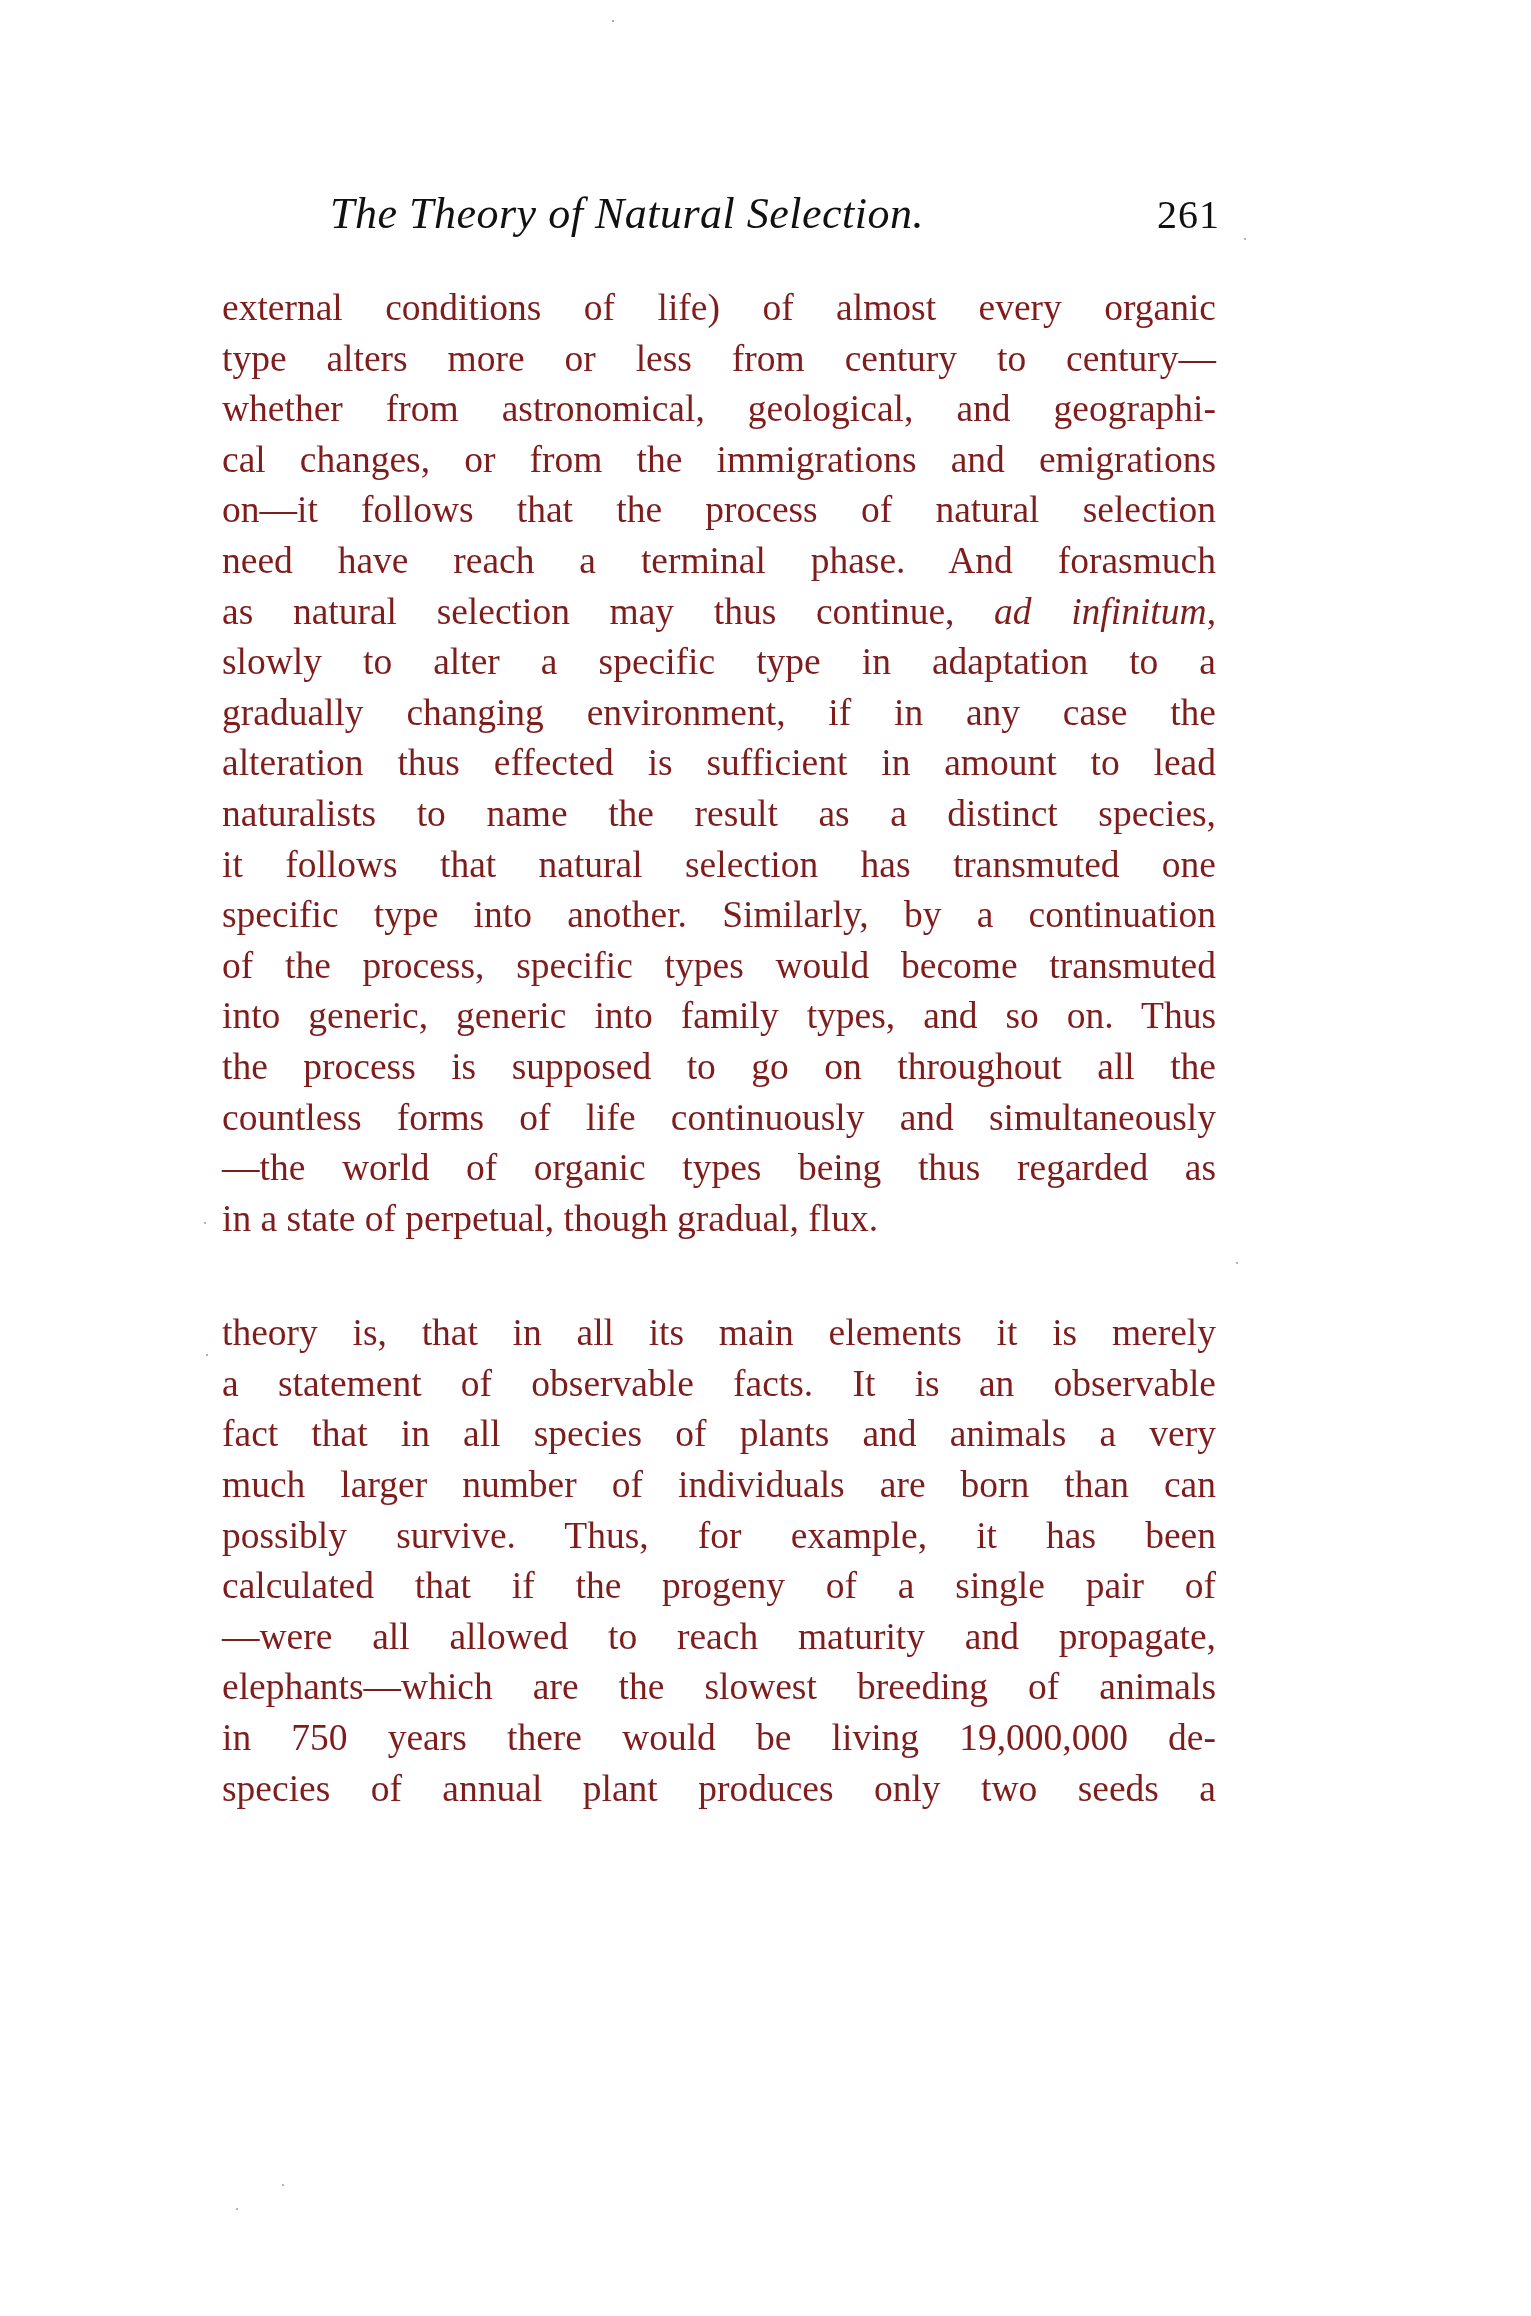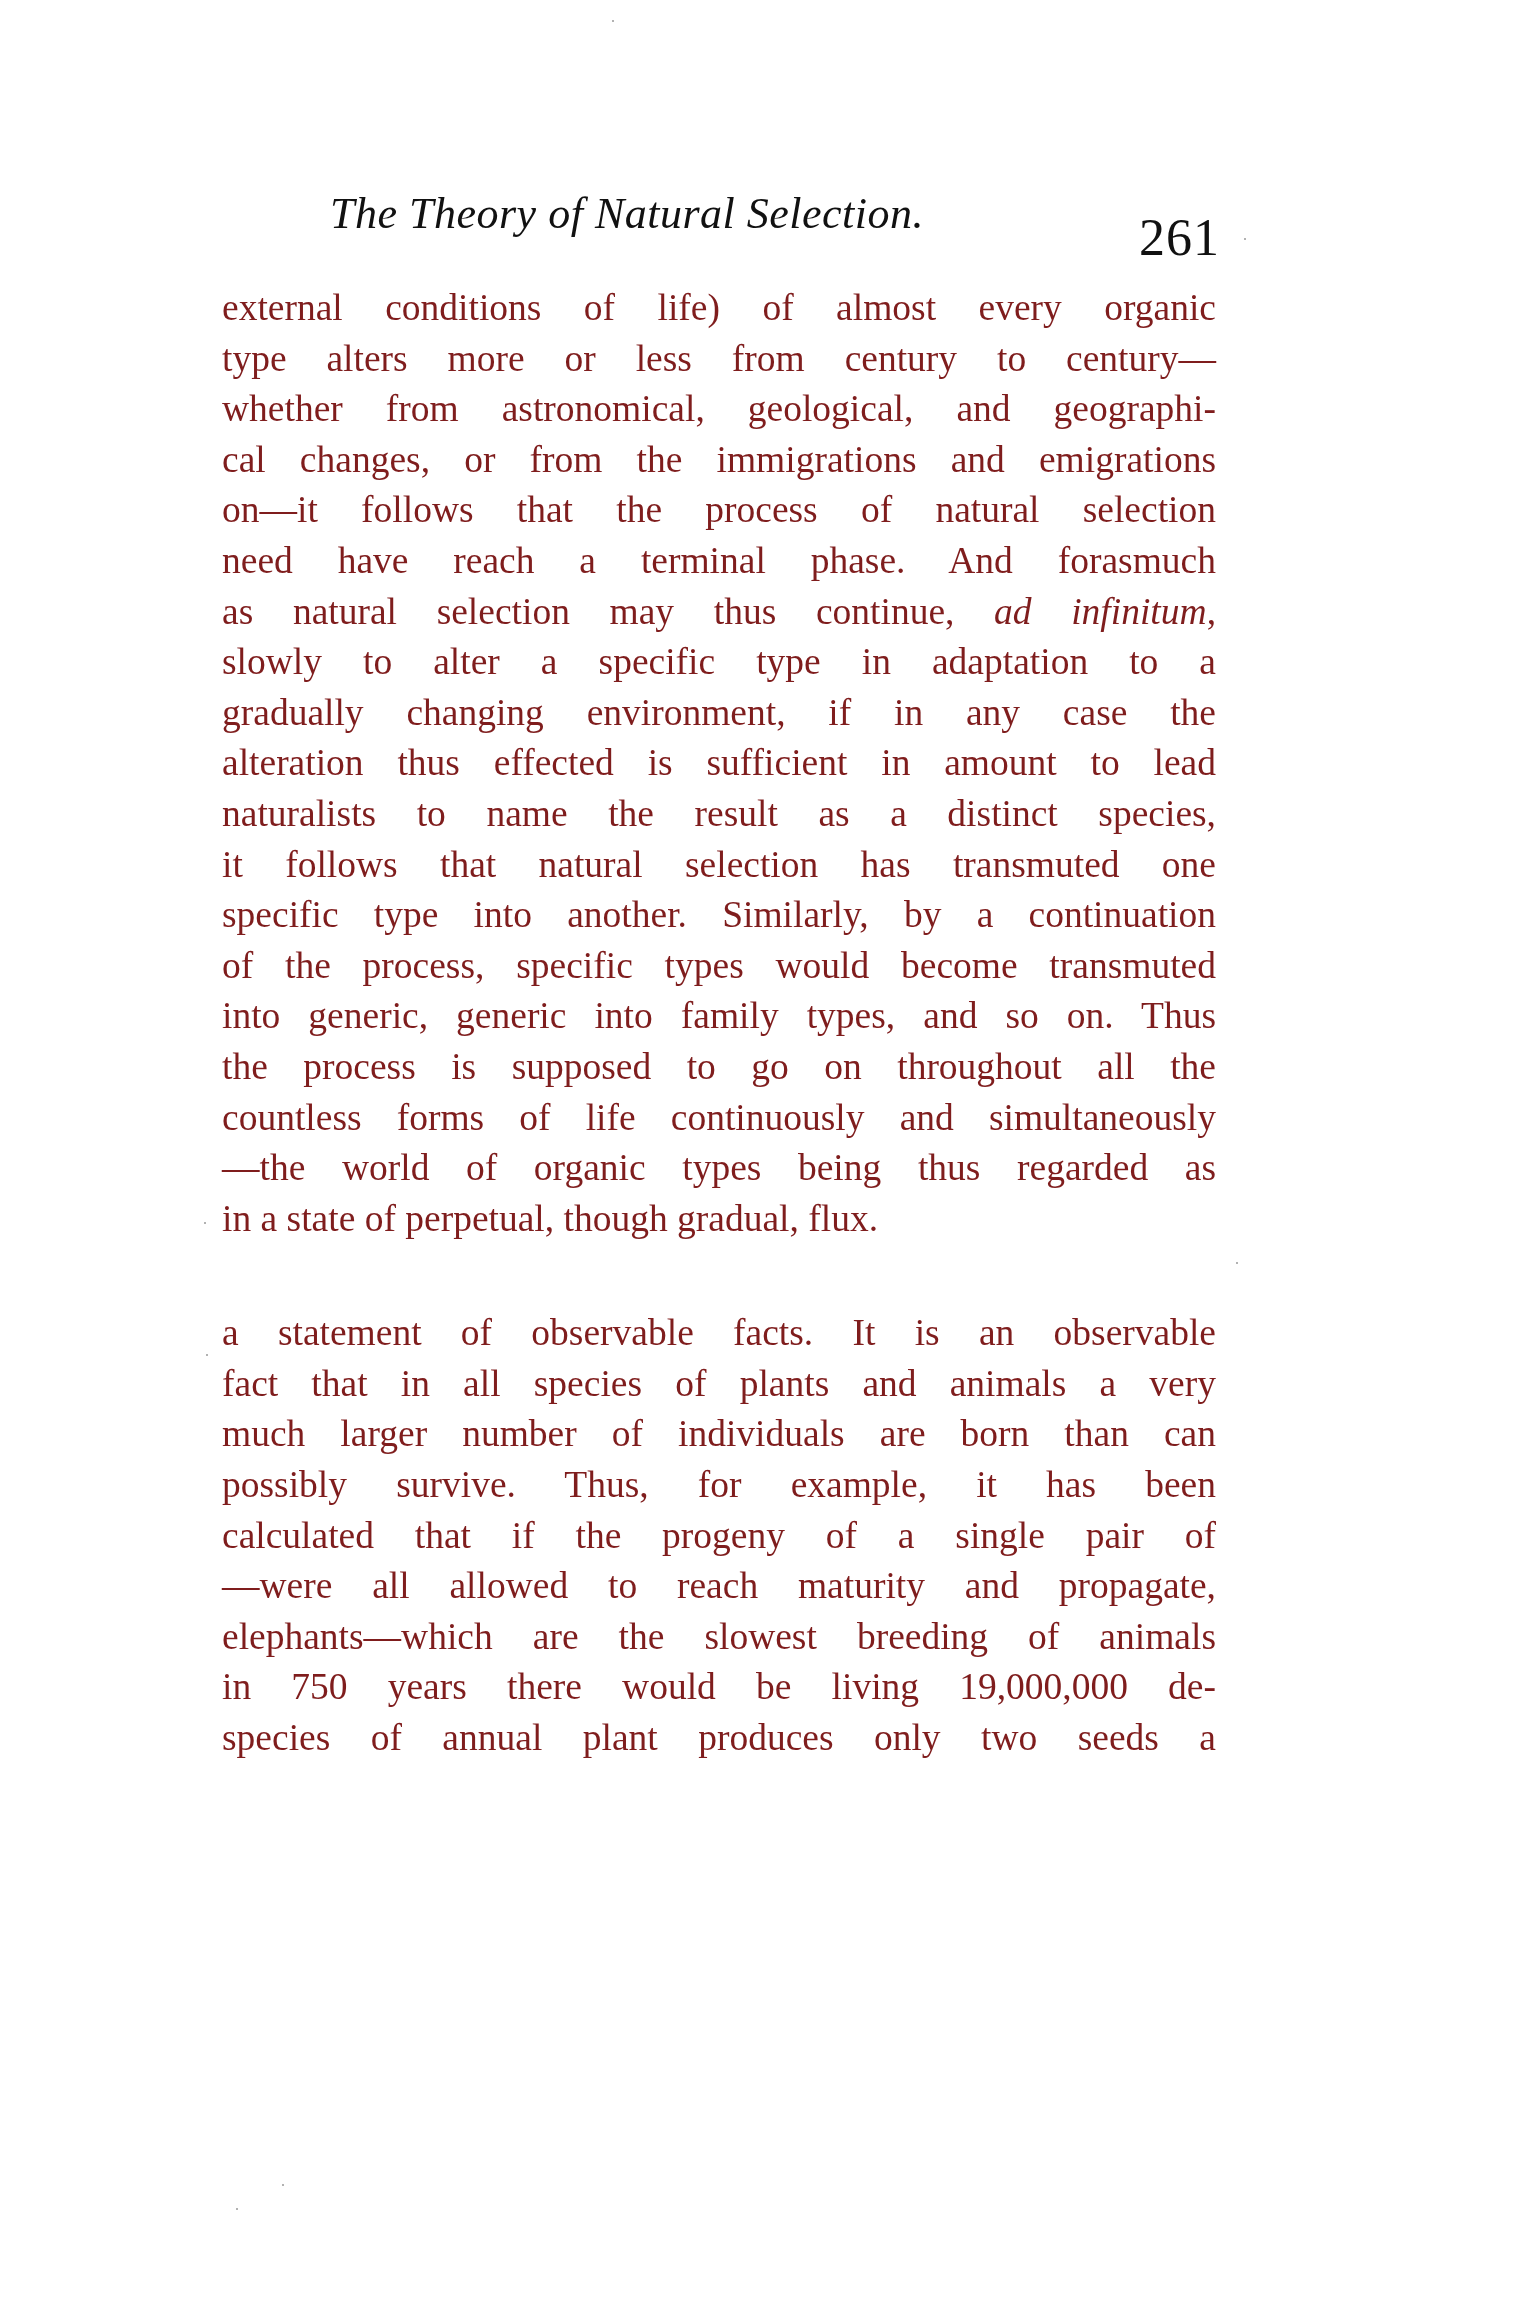--- a/index.html
+++ b/index.html
@@ -3,21 +3,21 @@
 <meta charset="utf-8">
 <style>
   html, body { margin: 0; padding: 0; background: #ffffff; }
   body { width: 1531px; height: 2316px; position: relative; overflow: hidden; }
   .page { position: absolute; left: 0; top: 0; width: 1531px; height: 2316px; background: #ffffff; }
   .running-head {
     position: absolute; left: 330px; top: 188px; width: 890px; height: 60px;
     font-family: "Liberation Serif", "DejaVu Serif", serif; color: #111;
   }
   .running-title { position: absolute; left: 0; top: 0; font-style: italic; font-size: 44px; letter-spacing: 0.5px; }
-  .page-number { position: absolute; right: 0; top: 20px; font-size: 52px; letter-spacing: 1px; }
+  .page-number { position: absolute; right: 0; top: 3px; font-size: 40px; letter-spacing: 1px; }
   .body-text {
     position: absolute; left: 222px; top: 283px; width: 994px;
     font-family: "Liberation Serif", "DejaVu Serif", serif; font-size: 37.5px; line-height: 50.6px;
     color: #7f1d1d;
   }
   .line { display: block; height: 50.6px; white-space: nowrap; text-align: justify; text-align-last: justify; }
   .line.last { text-align-last: left; }
   .line.indent { padding-left: 36px; }
   .para-gap { height: 64px; }
   .ital { font-style: italic; }
@@ -52,20 +52,21 @@
       <span class="line">into generic, generic into family types, and so on.  Thus</span>
       <span class="line">the process is supposed to go on throughout all the</span>
       <span class="line">countless forms of life continuously and simultaneously</span>
       <span class="line">—the world of organic types being thus regarded as</span>
       <span class="line last">in a state of perpetual, though gradual, flux.</span>
     </div>
 
     <div class="para-gap"></div>
 
     <div>
+      <span class="line">theory is, that in all its main elements it is merely</span>
       <span class="line">a statement of observable facts.  It is an observable</span>
       <span class="line">fact that in all species of plants and animals a very</span>
       <span class="line">much larger number of individuals are born than can</span>
       <span class="line">possibly survive.  Thus, for example, it has been</span>
       <span class="line">calculated that if the progeny of a single pair of</span>
       <span class="line">—were all allowed to reach maturity and propagate,</span>
       <span class="line">elephants—which are the slowest breeding of animals</span>
       <span class="line">in 750 years there would be living 19,000,000 de-</span>
       <span class="line">species of annual plant produces only two seeds a</span>
     </div>

